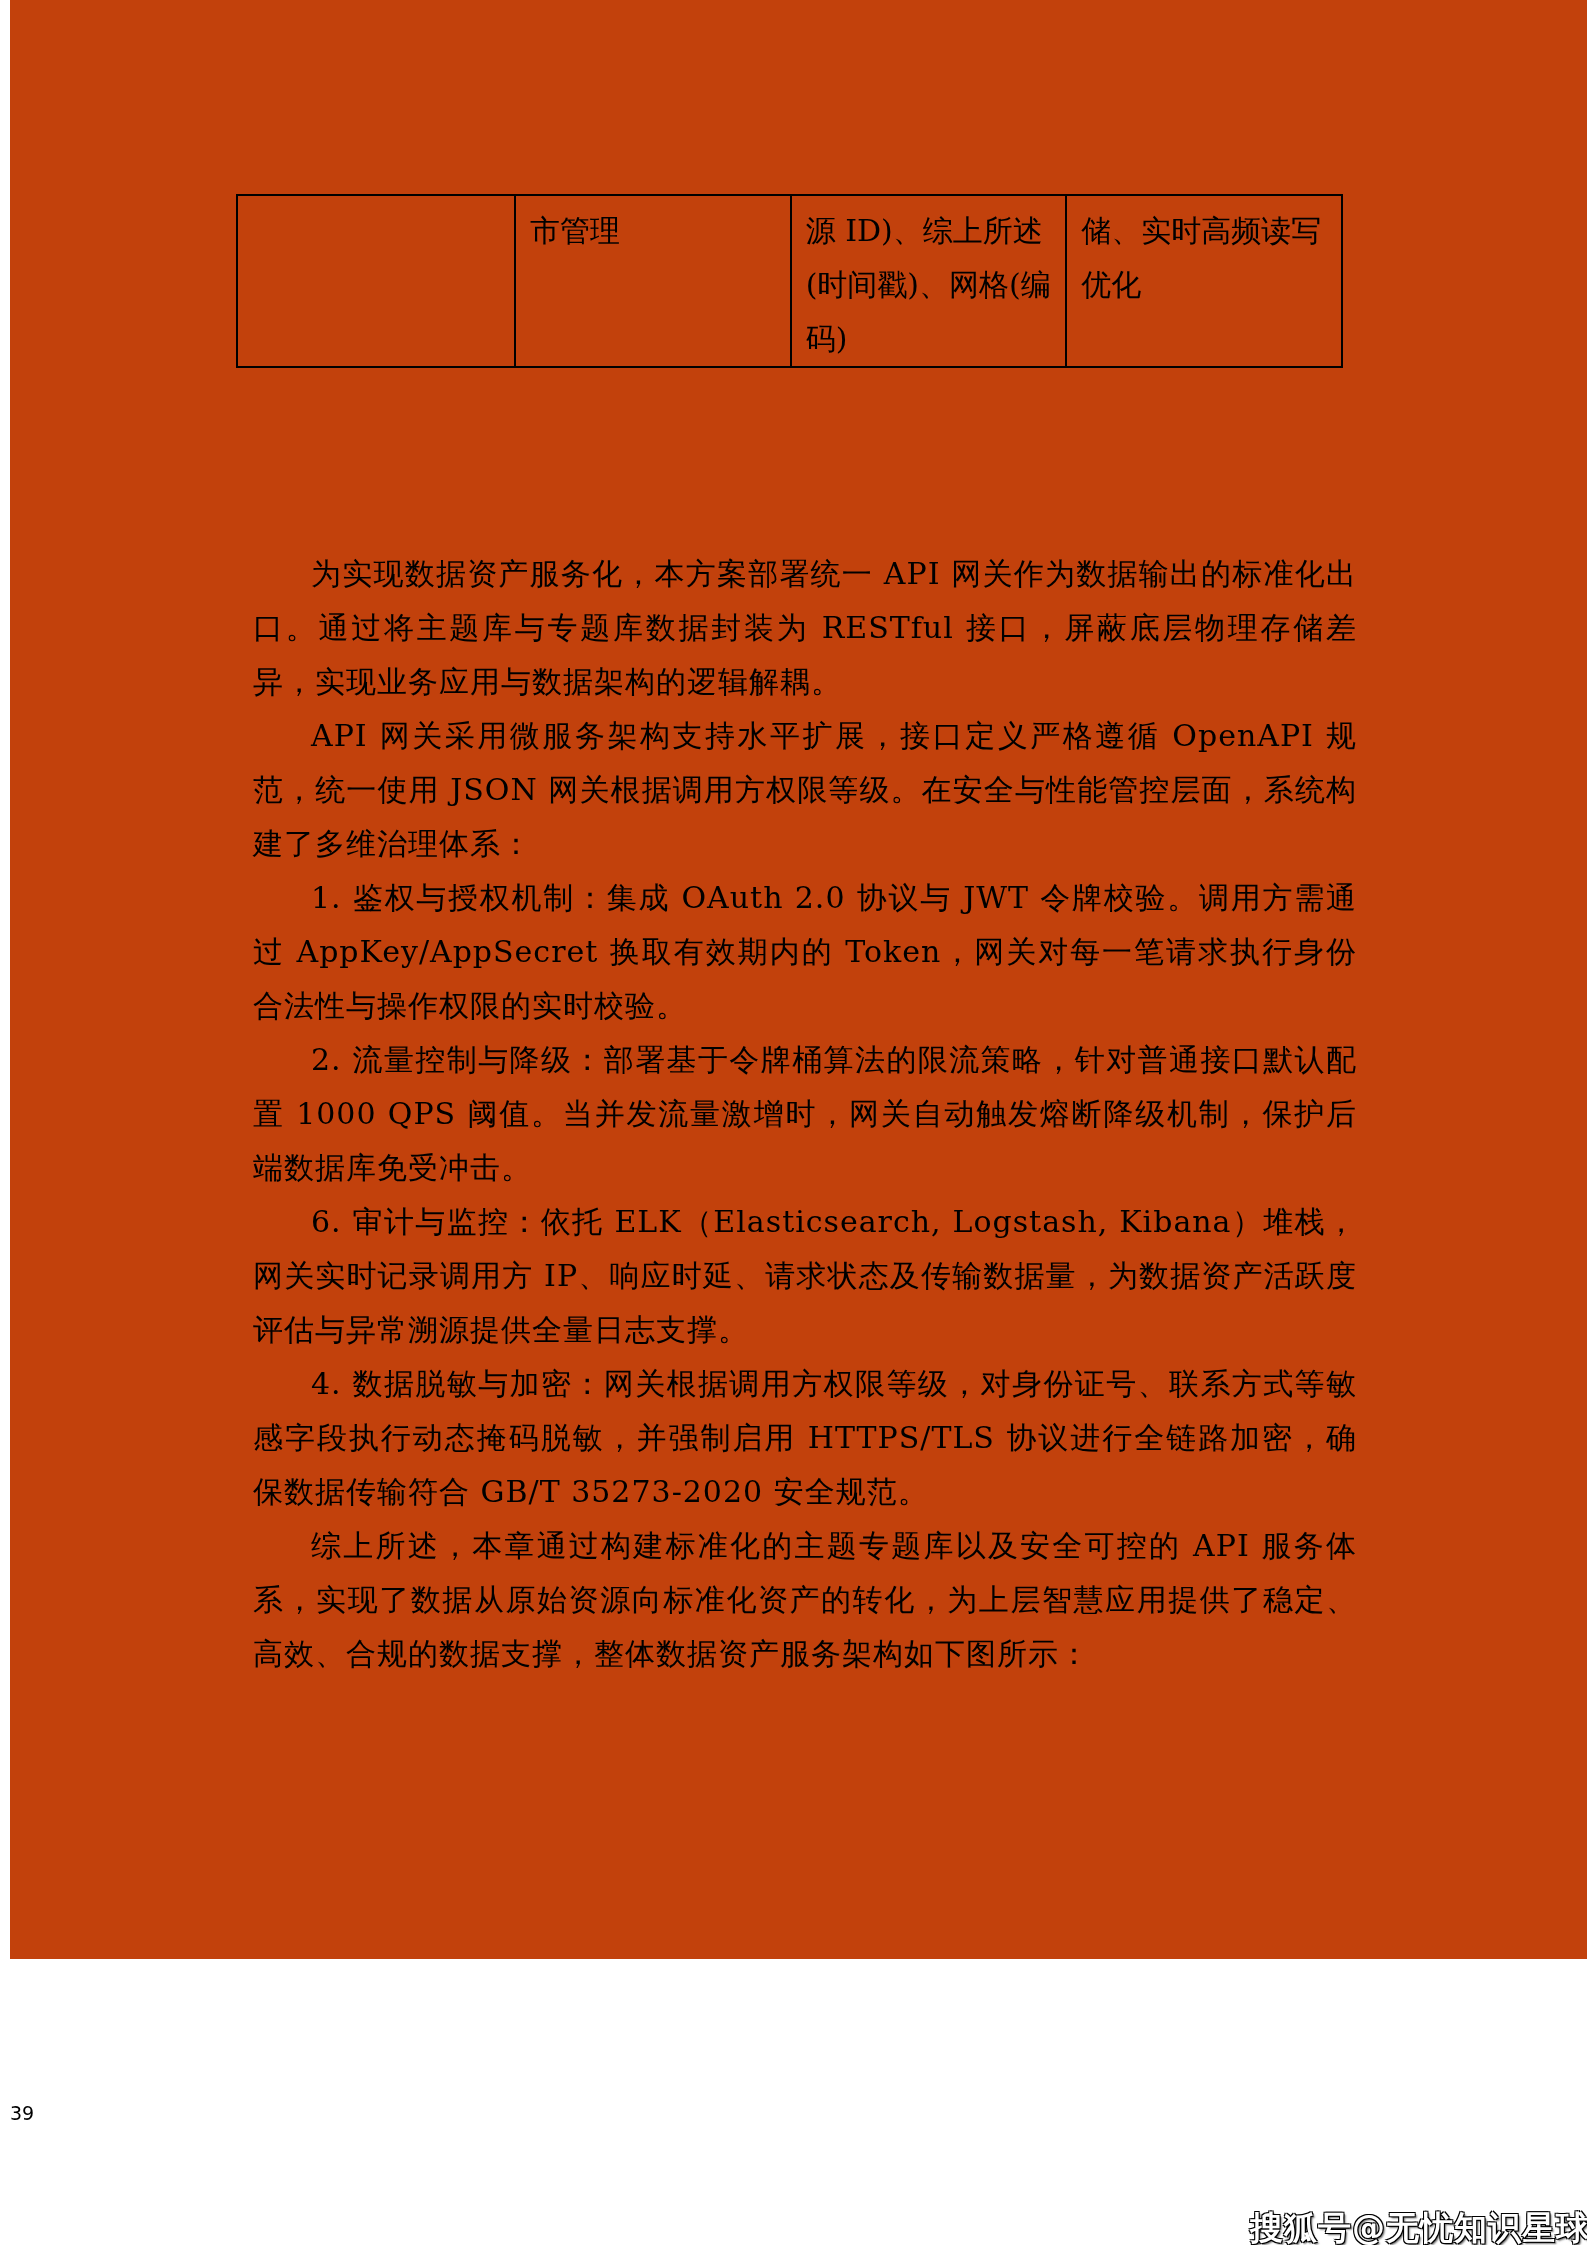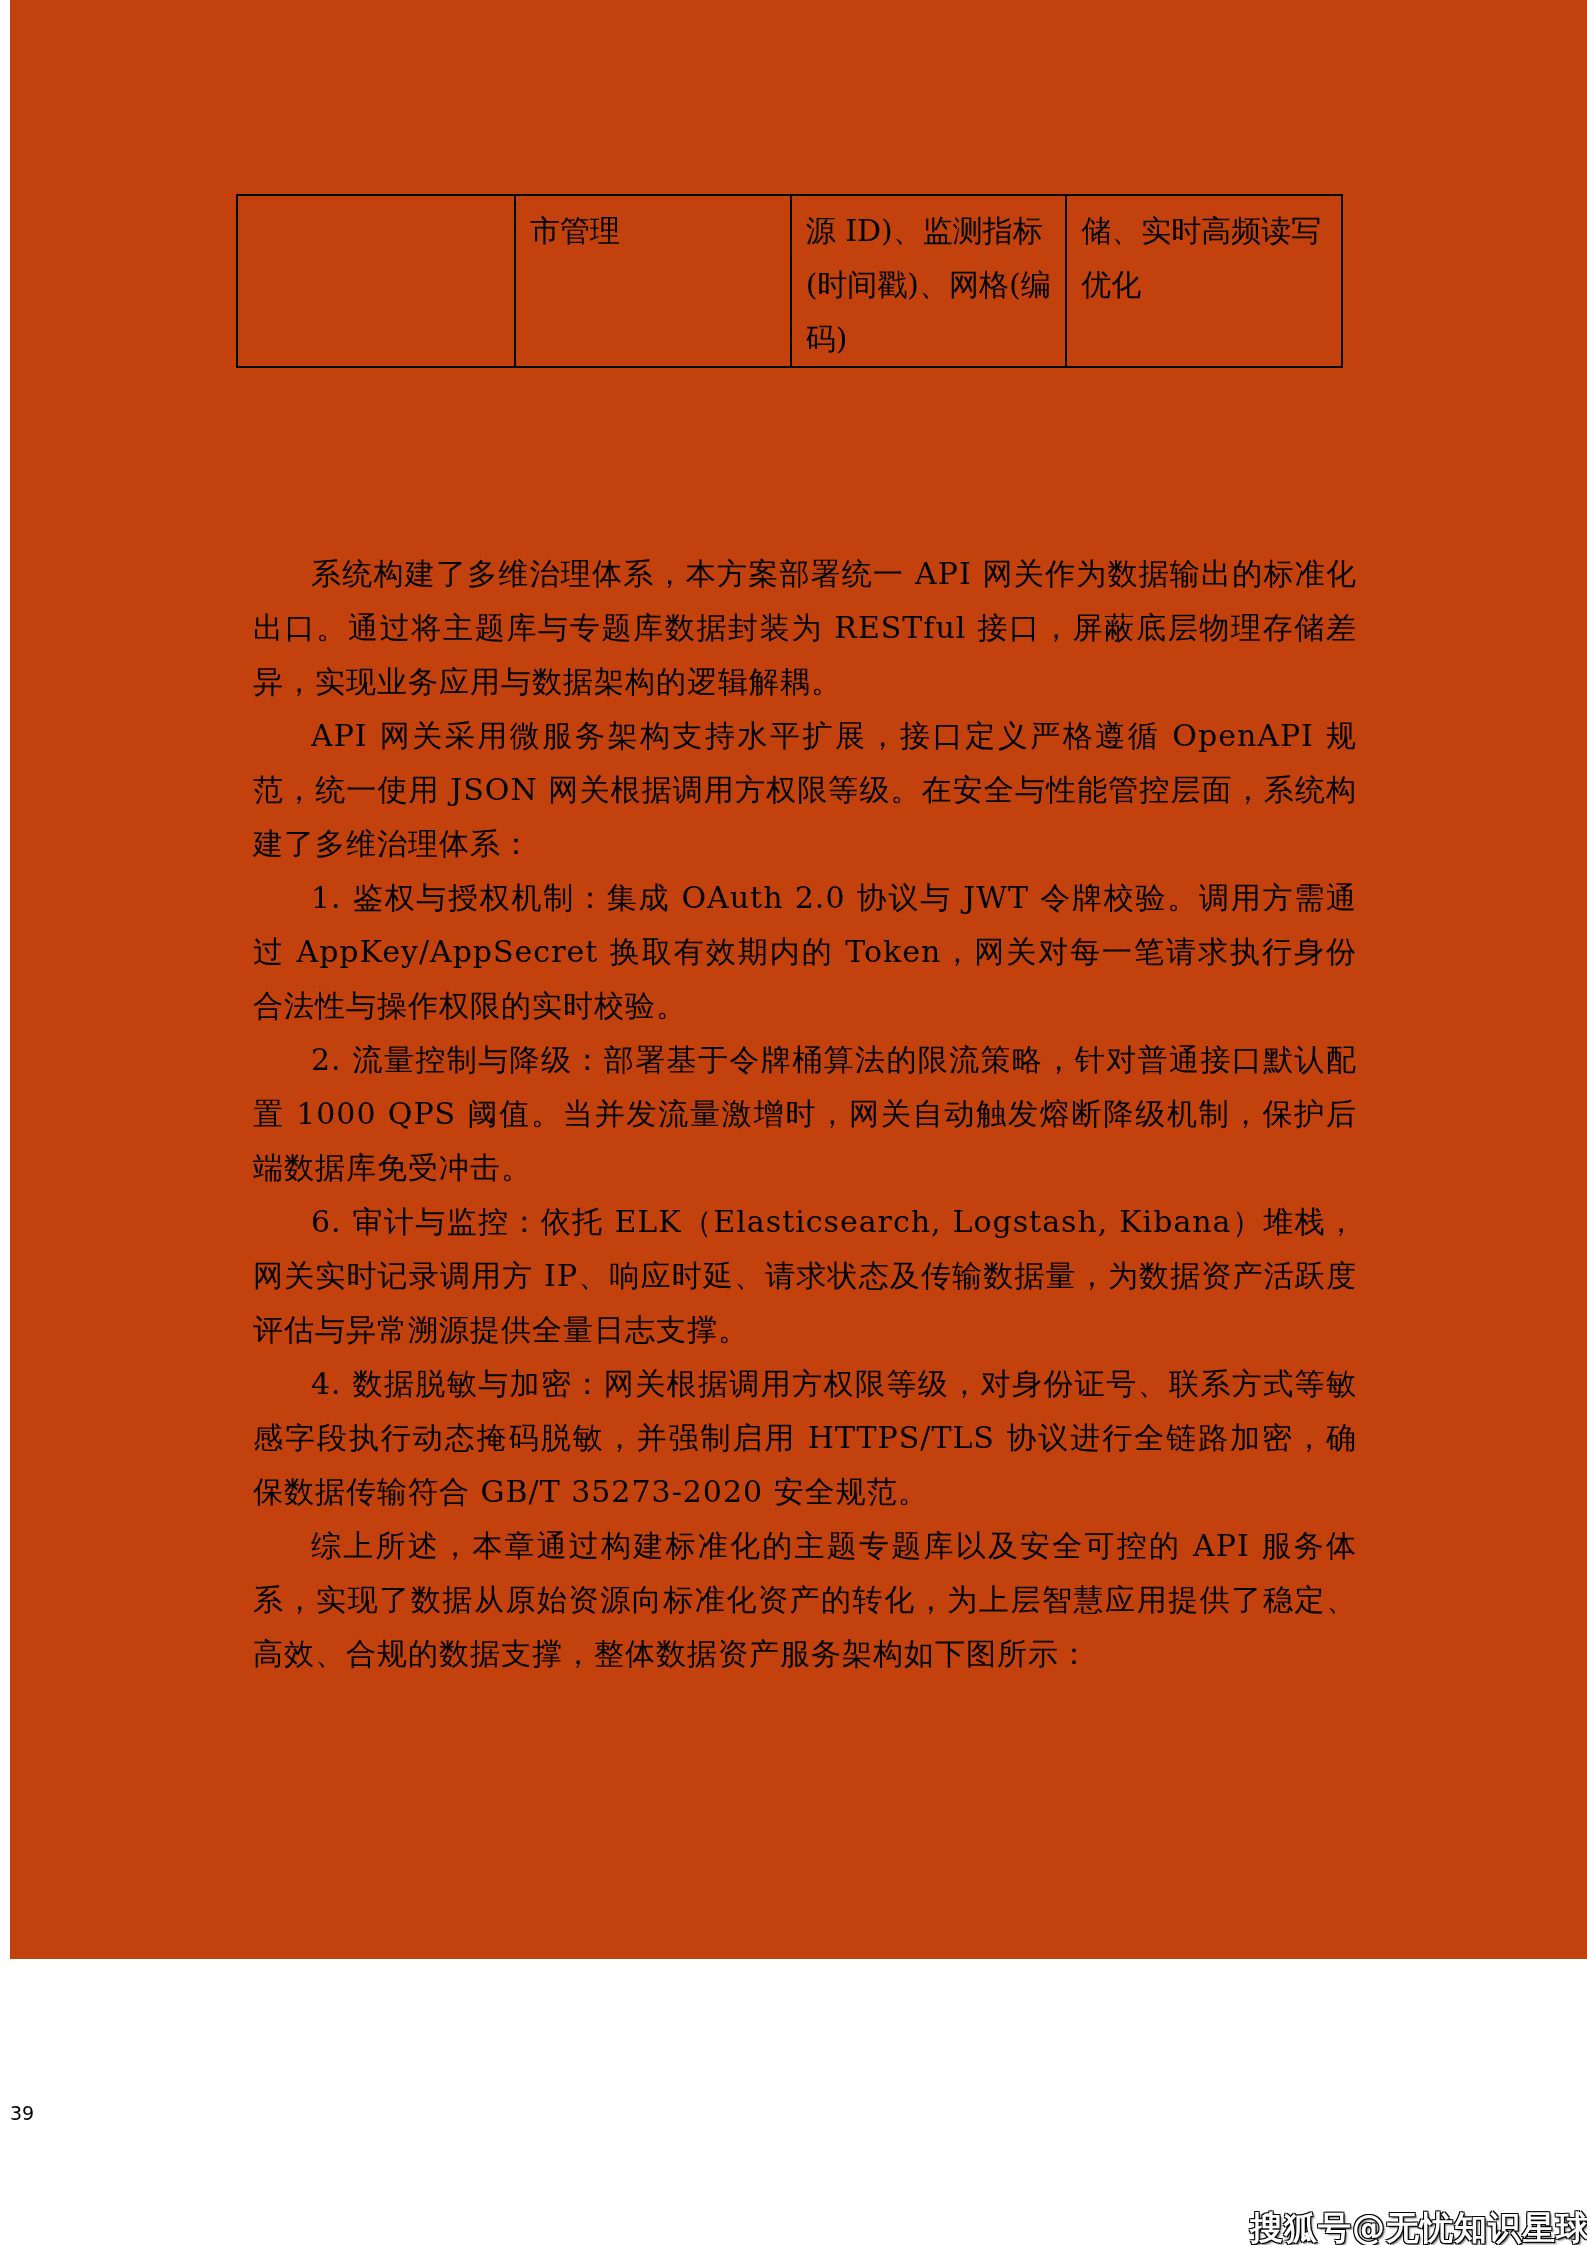--- a/index.html
+++ b/index.html
@@ -34,29 +34,29 @@
 </head>
 <body>
 
 <div class="page">
 
   <table class="table">
     <tbody>
         <tr>
       <td class="c1"></td>
       <td class="c2">市管理</td>
-      <td class="c3">源 ID)、监测指标(时间戳)、网格(编码)</td>
+      <td class="c3">源 ID)、综上所述(时间戳)、网格(编码)</td>
       <td class="c4">储、实时高频读写优化</td>
     </tr>
   </tbody>
     </table>
 
 
   <div class="body">
-    <p class="para">系统构建了多维治理体系，本方案部署统一 API 网关作为数据输出的标准化出口。通过将主题库与专题库数据封装为 RESTful 接口，屏蔽底层物理存储差异，实现业务应用与数据架构的逻辑解耦。</p>
+    <p class="para">为实现数据资产服务化，本方案部署统一 API 网关作为数据输出的标准化出口。通过将主题库与专题库数据封装为 RESTful 接口，屏蔽底层物理存储差异，实现业务应用与数据架构的逻辑解耦。</p>
     <p class="para">API 网关采用微服务架构支持水平扩展，接口定义严格遵循 OpenAPI 规范，统一使用 JSON 网关根据调用方权限等级。在安全与性能管控层面，系统构建了多维治理体系：</p>
     <p class="para">1. 鉴权与授权机制：集成 OAuth 2.0 协议与 JWT 令牌校验。调用方需通过 AppKey/AppSecret 换取有效期内的 Token，网关对每一笔请求执行身份合法性与操作权限的实时校验。</p>
     <p class="para">2. 流量控制与降级：部署基于令牌桶算法的限流策略，针对普通接口默认配置 1000 QPS 阈值。当并发流量激增时，网关自动触发熔断降级机制，保护后端数据库免受冲击。</p>
     <p class="para">6. 审计与监控：依托 ELK（Elasticsearch, Logstash, Kibana）堆栈，网关实时记录调用方 IP、响应时延、请求状态及传输数据量，为数据资产活跃度评估与异常溯源提供全量日志支撑。</p>
     <p class="para">4. 数据脱敏与加密：网关根据调用方权限等级，对身份证号、联系方式等敏感字段执行动态掩码脱敏，并强制启用 HTTPS/TLS 协议进行全链路加密，确保数据传输符合 GB/T 35273-2020 安全规范。</p>
     <p class="para">综上所述，本章通过构建标准化的主题专题库以及安全可控的 API 服务体系，实现了数据从原始资源向标准化资产的转化，为上层智慧应用提供了稳定、高效、合规的数据支撑，整体数据资产服务架构如下图所示：</p>
   </div>
 
   <div class="page-number">39</div>
 

